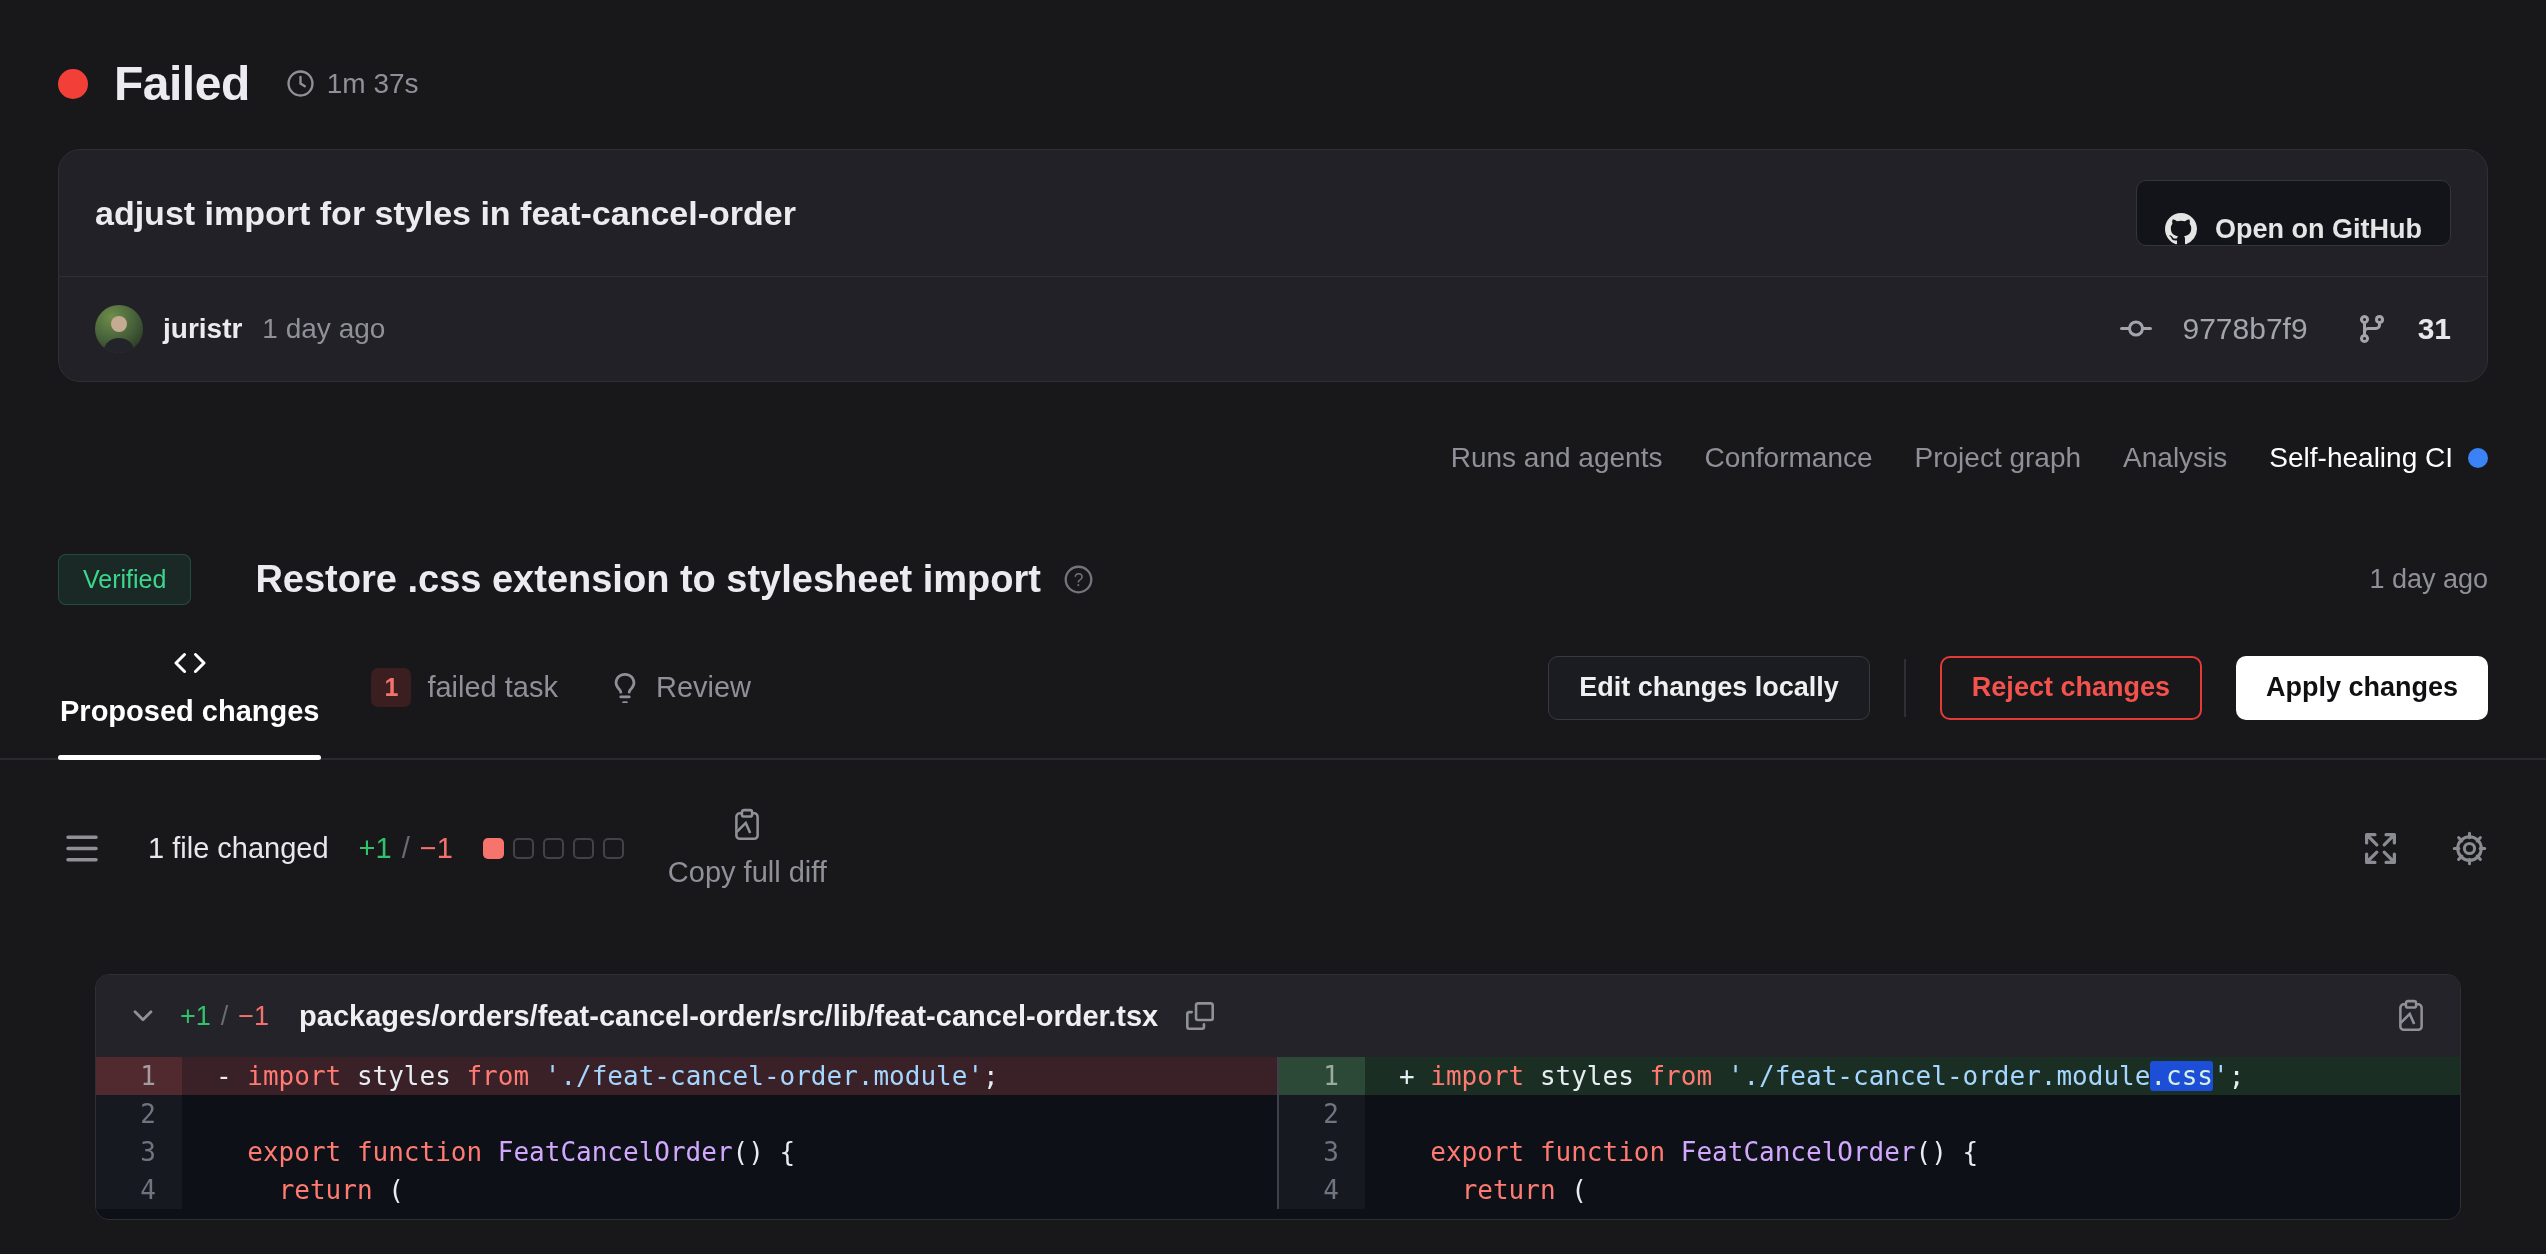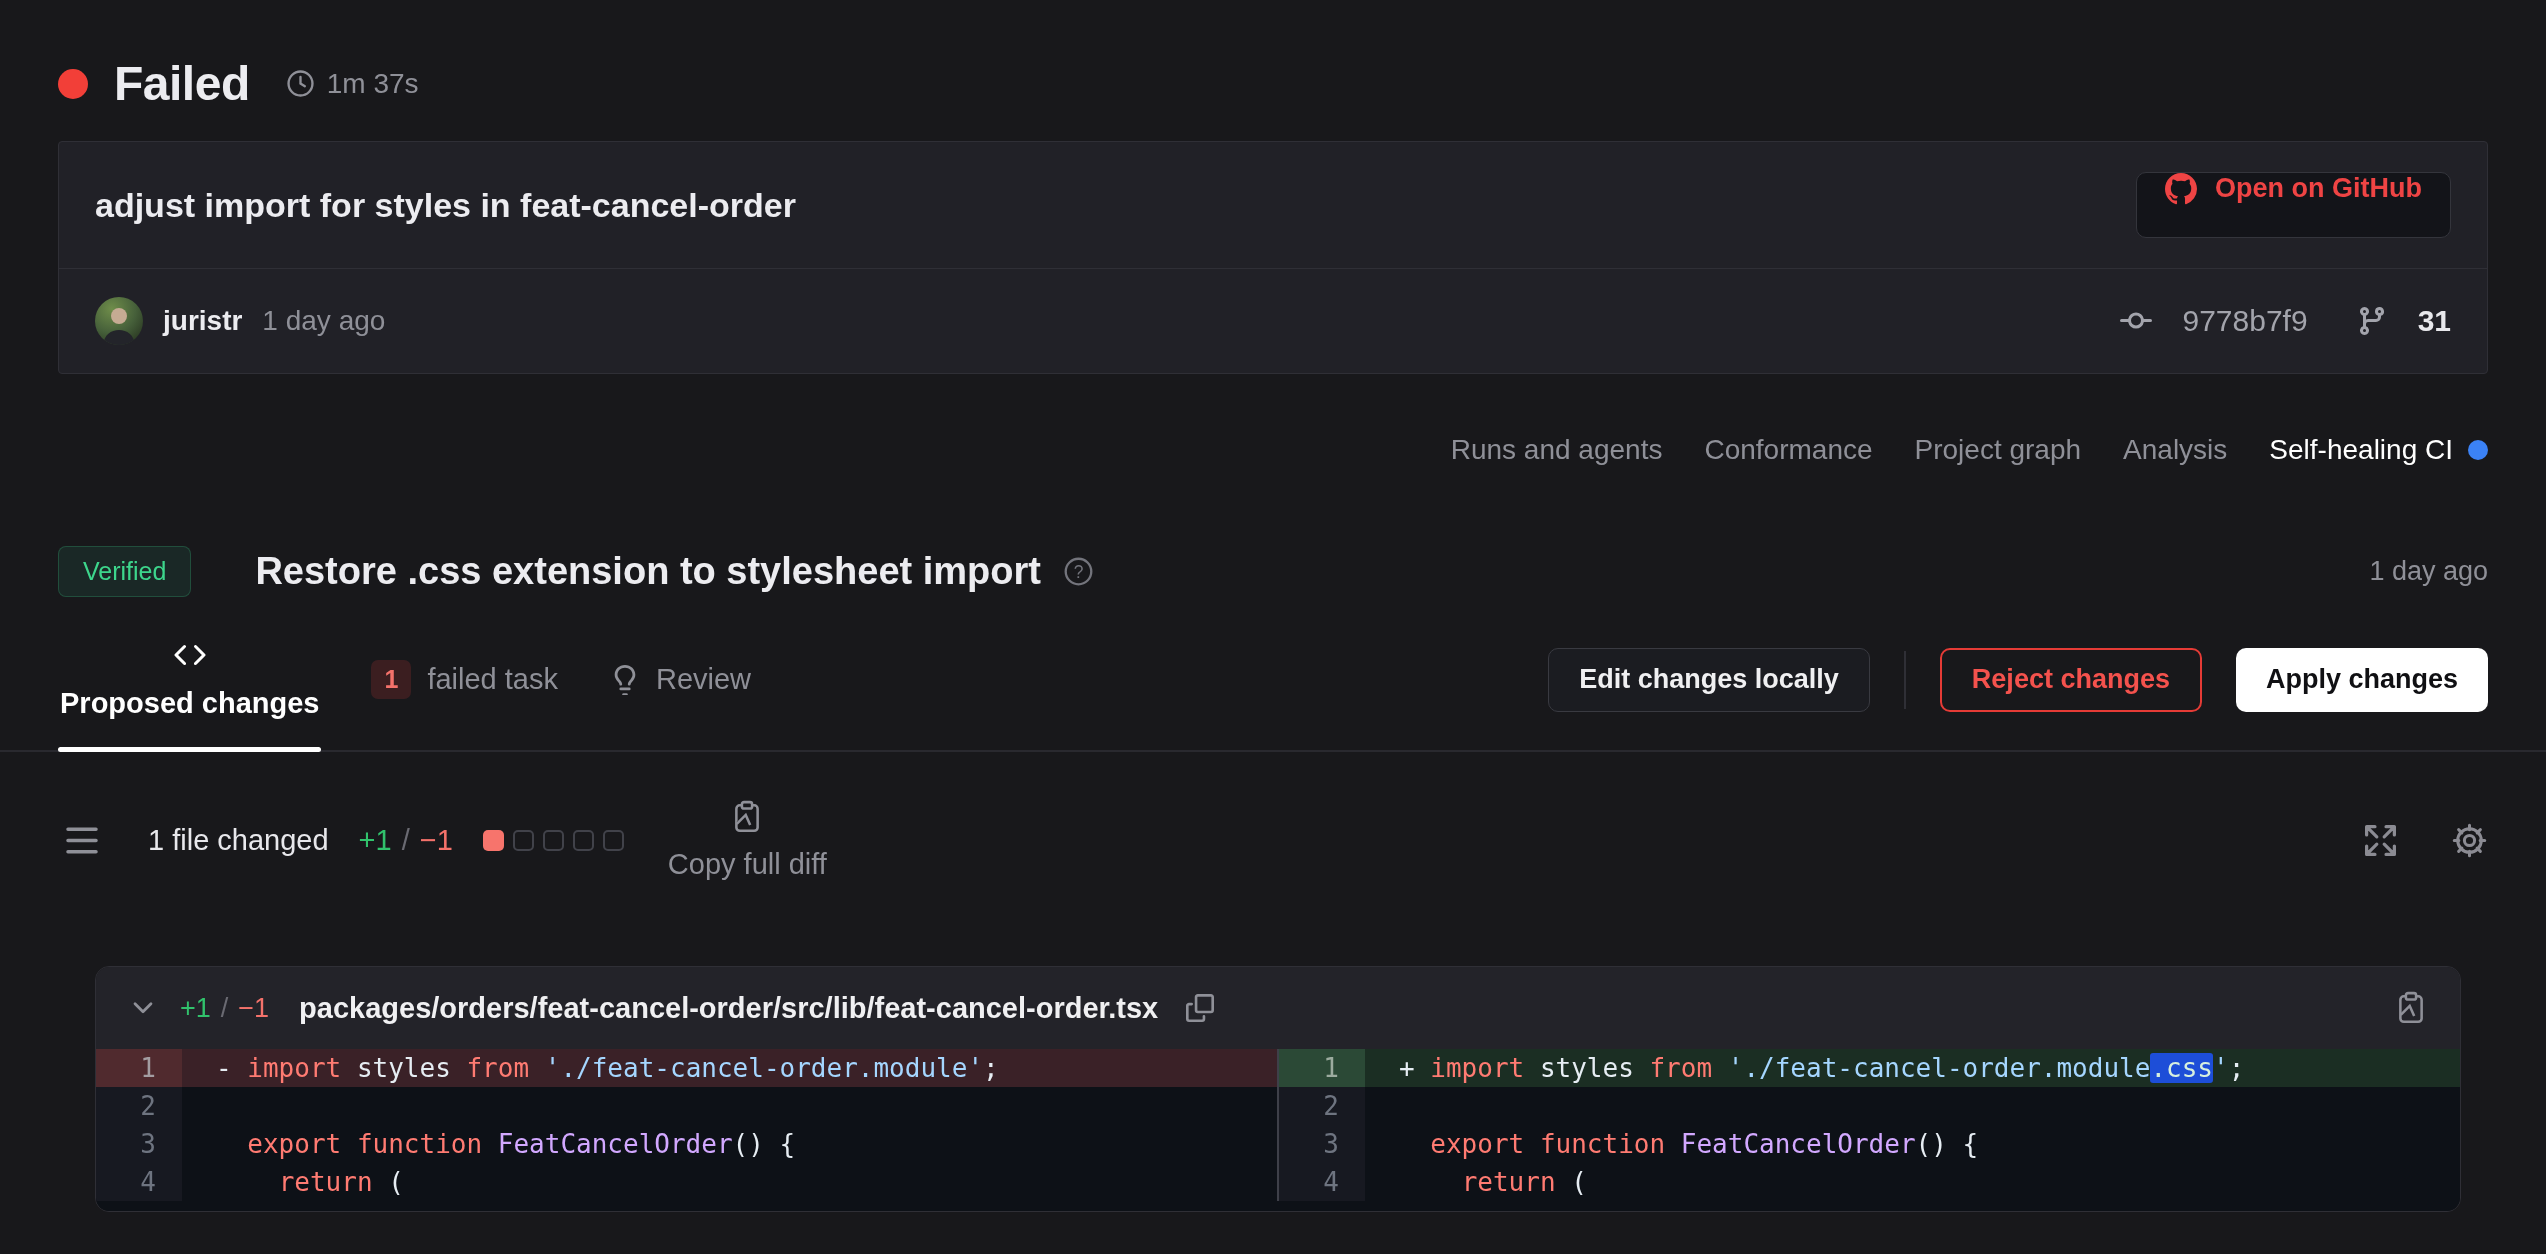--- a/index.html
+++ b/index.html
@@ -14,25 +14,25 @@
   .muted { color:#8f9098; }
 
   
   .status-row { display:flex; align-items:center; gap:26px; padding:56px 58px 0; }
   .status-dot { width:30px; height:30px; border-radius:50%; background:#f23f38; flex:none; }
   .status-title { font-size:48px; font-weight:700; margin:0; letter-spacing:-0.5px; }
   .duration { display:flex; align-items:center; gap:12px; font-size:28px; color:#8f9098; margin-left:10px; }
   .icon { flex:none; }
 
   
-  .commit-card { margin:30px 58px 0; background:#212127; border:1px solid #2f2f36; border-radius:4px; }
+  .commit-card { margin:38px 58px 0; background:#212127; border:1px solid #2f2f36; border-radius:22px; }
   .cc-top { display:flex; justify-content:space-between; align-items:center; padding:30px 36px; }
   .commit-title { font-size:34px; font-weight:700; }
-  .gh-btn { display:flex; align-items:flex-start; gap:18px; background:#131419; border:1px solid #34353c;
-            border-radius:10px; padding:0 28px; height:66px; color:#ef4444; font-size:27px; font-weight:600; cursor:pointer; }
+  .gh-btn { display:flex; align-items:flex-end; gap:18px; background:#131419; border:1px solid #34353c;
+            border-radius:10px; padding:0 28px; height:66px; color:#e5e5e5; font-size:27px; font-weight:600; cursor:pointer; }
   .cc-bottom { display:flex; justify-content:space-between; align-items:center; padding:28px 36px; border-top:1px solid #2f2f36; }
   .author { display:flex; align-items:center; gap:20px; }
   .avatar { width:48px; height:48px; border-radius:50%; overflow:hidden; flex:none; }
   .author-name { font-size:28px; font-weight:700; }
   .cc-time { font-size:28px; }
   .meta { display:flex; align-items:center; gap:48px; }
   .meta-item { display:flex; align-items:center; gap:30px; font-size:30px; color:#a3a4ac; }
   .meta-item .count { color:#e8e8ec; font-weight:600; }
 
   

